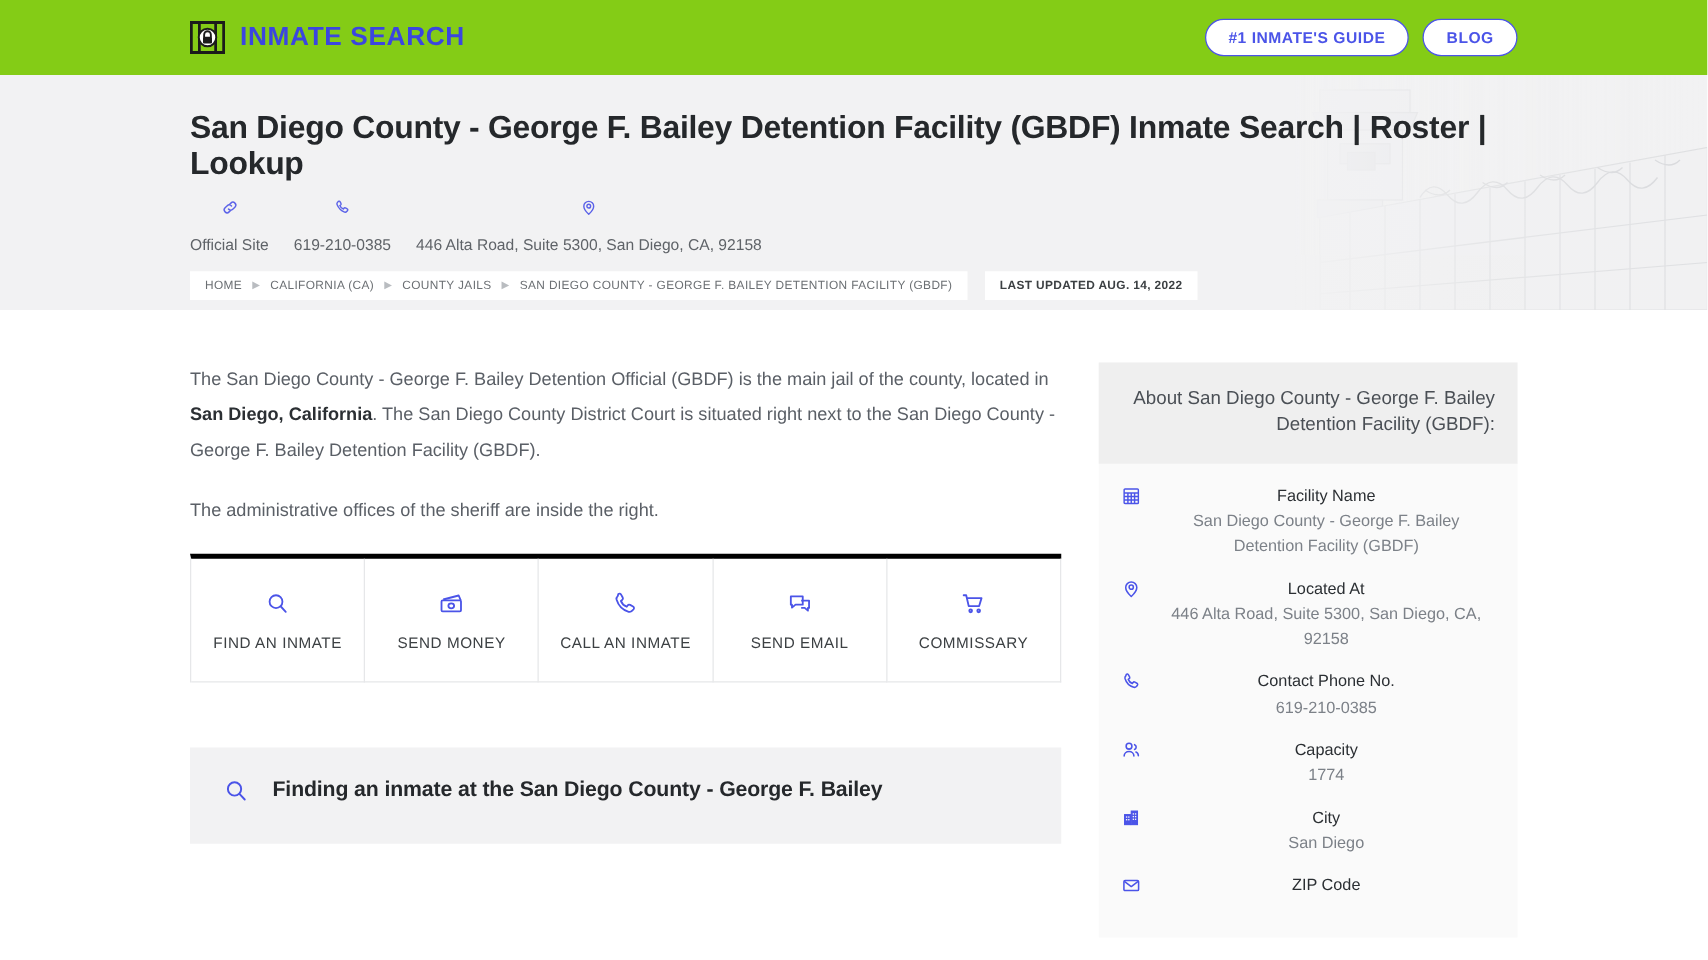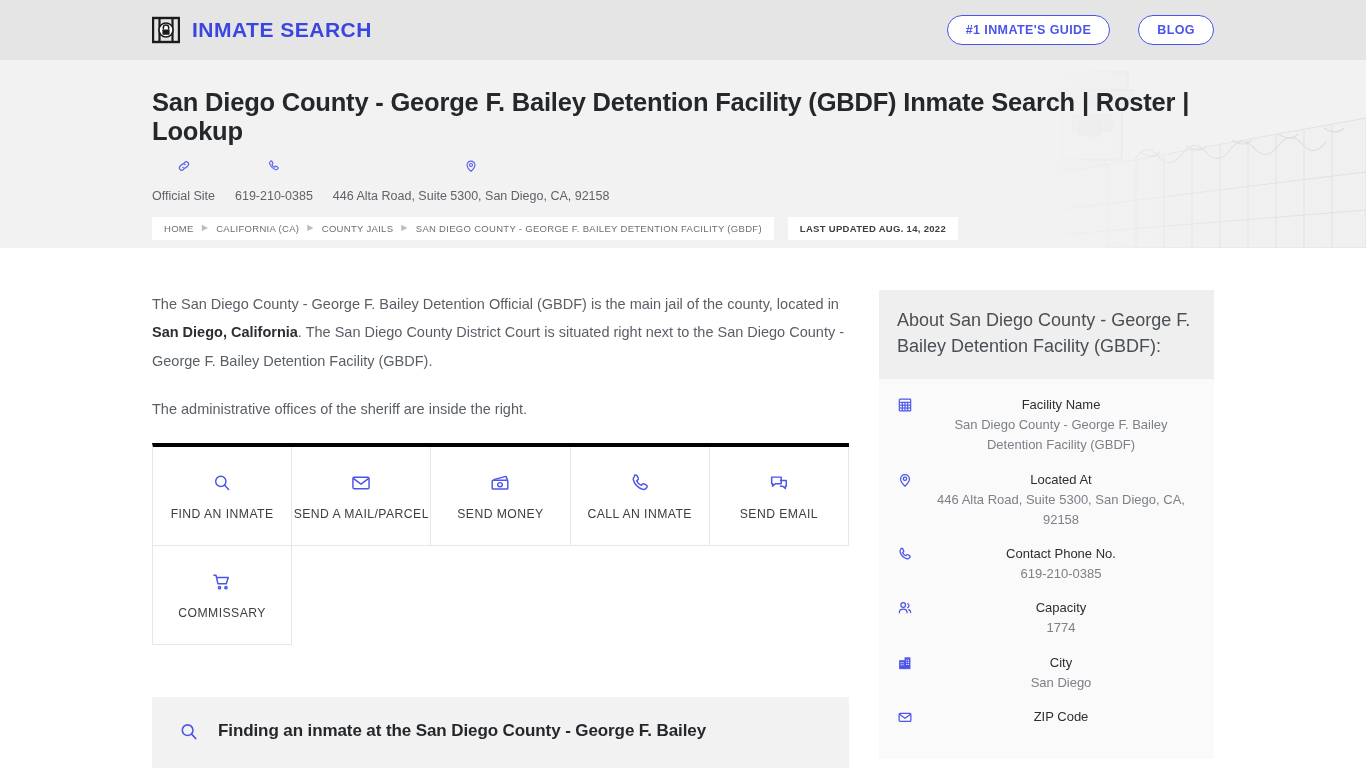--- a/index.html
+++ b/index.html
@@ -7,39 +7,39 @@
     width: 1366px; height: 768px;
     overflow: hidden;
     background: #ffffff;
     font-family: "Liberation Sans", sans-serif;
     color: #3c4043;
   }
 
   
   .topnav {
     height: 60px;
-    background: #e5e5e5;
+    background: #84cc16;
     display: flex;
     align-items: center;
     padding: 0 152px 0 152px;
     position: relative;
   }
   .brand { display: flex; align-items: center; gap: 12px; }
   .brand-logo { width: 28px; height: 28px; display: block; }
   .brand-name {
     font-size: 21px;
     font-weight: bold;
     letter-spacing: 0.5px;
     color: #3b46e0;
   }
   .nav-right {
     margin-left: auto;
     display: flex;
     align-items: center;
-    gap: 28px;
+    gap: 11px;
   }
   .pill {
     border: 1.5px solid #4b54e8;
     color: #4b54e8;
     border-radius: 999px;
     padding: 7px 18px;
     font-size: 12.5px;
     font-weight: bold;
     letter-spacing: 0.4px;
     background: #fff;
@@ -177,24 +177,25 @@
     letter-spacing: -0.1px;
   }
 
   
   .card { background: #fafafa; }
   .card-head {
     background: #efefef;
     padding: 18px 18px 20px 18px;
   }
   .card-head h3 {
-    font-size: 18px;
+    font-size: 15px;
     font-weight: normal;
     line-height: 1.42;
     color: #4a4f55;
+    text-align: right;
   }
   .card-body { padding: 16px 18px 18px 18px; }
   .fact {
     display: flex;
     gap: 12px;
     margin-bottom: 14px;
   }
   .fact-ico { width: 17px; flex: none; padding-top: 2px; }
   .fact-ico svg { display: block; }
   .fact-txt { flex: 1; text-align: center; }
@@ -335,29 +336,20 @@
           <svg width="22" height="22" viewBox="0 0 24 24" fill="none" stroke="#4b54e8" stroke-width="1.6" stroke-linecap="round">
             <circle cx="10.7" cy="10.2" r="5.6"></circle>
               <line x1="14.9" y1="14.4" x2="19.2" y2="19"></line>
           </svg>
         </span>
         <span class="action-label">FIND AN INMATE</span>
       </div>
       <div class="action">
         <span>
           <svg width="22" height="22" viewBox="0 0 24 24" fill="none" stroke="#4b54e8" stroke-width="1.6" stroke-linejoin="round">
-            <rect x="3.2" y="5.8" width="17.6" height="12.4" rx="1.4"></rect>
-              <path d="M3.6 7 12 13.2 20.4 7"></path>
-          </svg>
-        </span>
-        <span class="action-label">SEND A MAIL/PARCEL</span>
-      </div>
-      <div class="action">
-        <span>
-          <svg width="22" height="22" viewBox="0 0 24 24" fill="none" stroke="#4b54e8" stroke-width="1.6" stroke-linejoin="round">
             <rect x="3.5" y="9" width="17" height="9.6" rx="1"></rect>
             <ellipse cx="12" cy="13.8" rx="2.5" ry="2.2"></ellipse>
             <path d="M5 8.3 18.5 4.8 20.3 9"></path>
           </svg>
         </span>
         <span class="action-label">SEND MONEY</span>
       </div>
       <div class="action">
         <span>
           <svg width="22" height="22" viewBox="0 0 24 24" fill="none" stroke="#4b54e8" stroke-width="1.6" stroke-linecap="round" stroke-linejoin="round">

